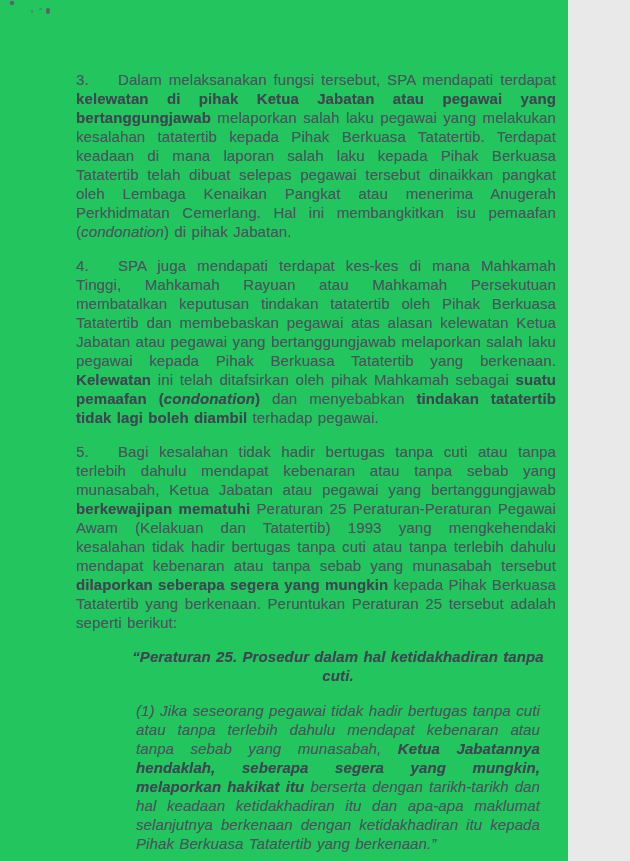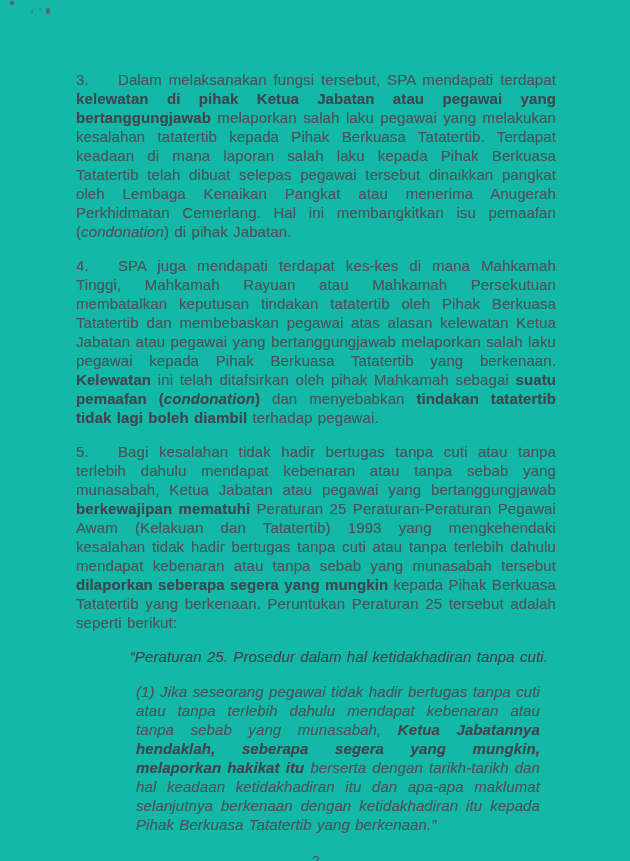--- a/index.html
+++ b/index.html
@@ -2,23 +2,23 @@
 <html><head>
 <meta charset="utf-8">
 <style>
   html,body{margin:0;padding:0;}
   body{
     background:#e9e9e9;
     font-family:"Liberation Sans","DejaVu Sans",sans-serif;
   }
   .page{
     position:relative;
-    width:630px;
+    width:568px;
     height:861px;
-    background:#14b8a6;
+    background:#22c55e;
     overflow:hidden;
     color:#4a545d;
   }
   .content{
     position:absolute;
     left:76px;
     top:70px;
     width:480px;
     font-size:15px;
     line-height:19px;
@@ -36,24 +36,24 @@
   }
   .content b, .content .seg-b{
     font-weight:700;
     color:#3c4750;
   }
   .quote{
     margin:0 0 0 44px;
     font-style:italic;
   }
   .quote-heading{
-    font-weight:400;
+    font-weight:700;
     color:#3c4750;
     margin:8px;
-    text-align:right;
+    text-align:center;
   }
   .quote-body{
     margin:16px;
   }
   .page-number{
     margin-top:18px;
     text-align:center;
     font-size:14px;
     text-shadow:none;
   }

